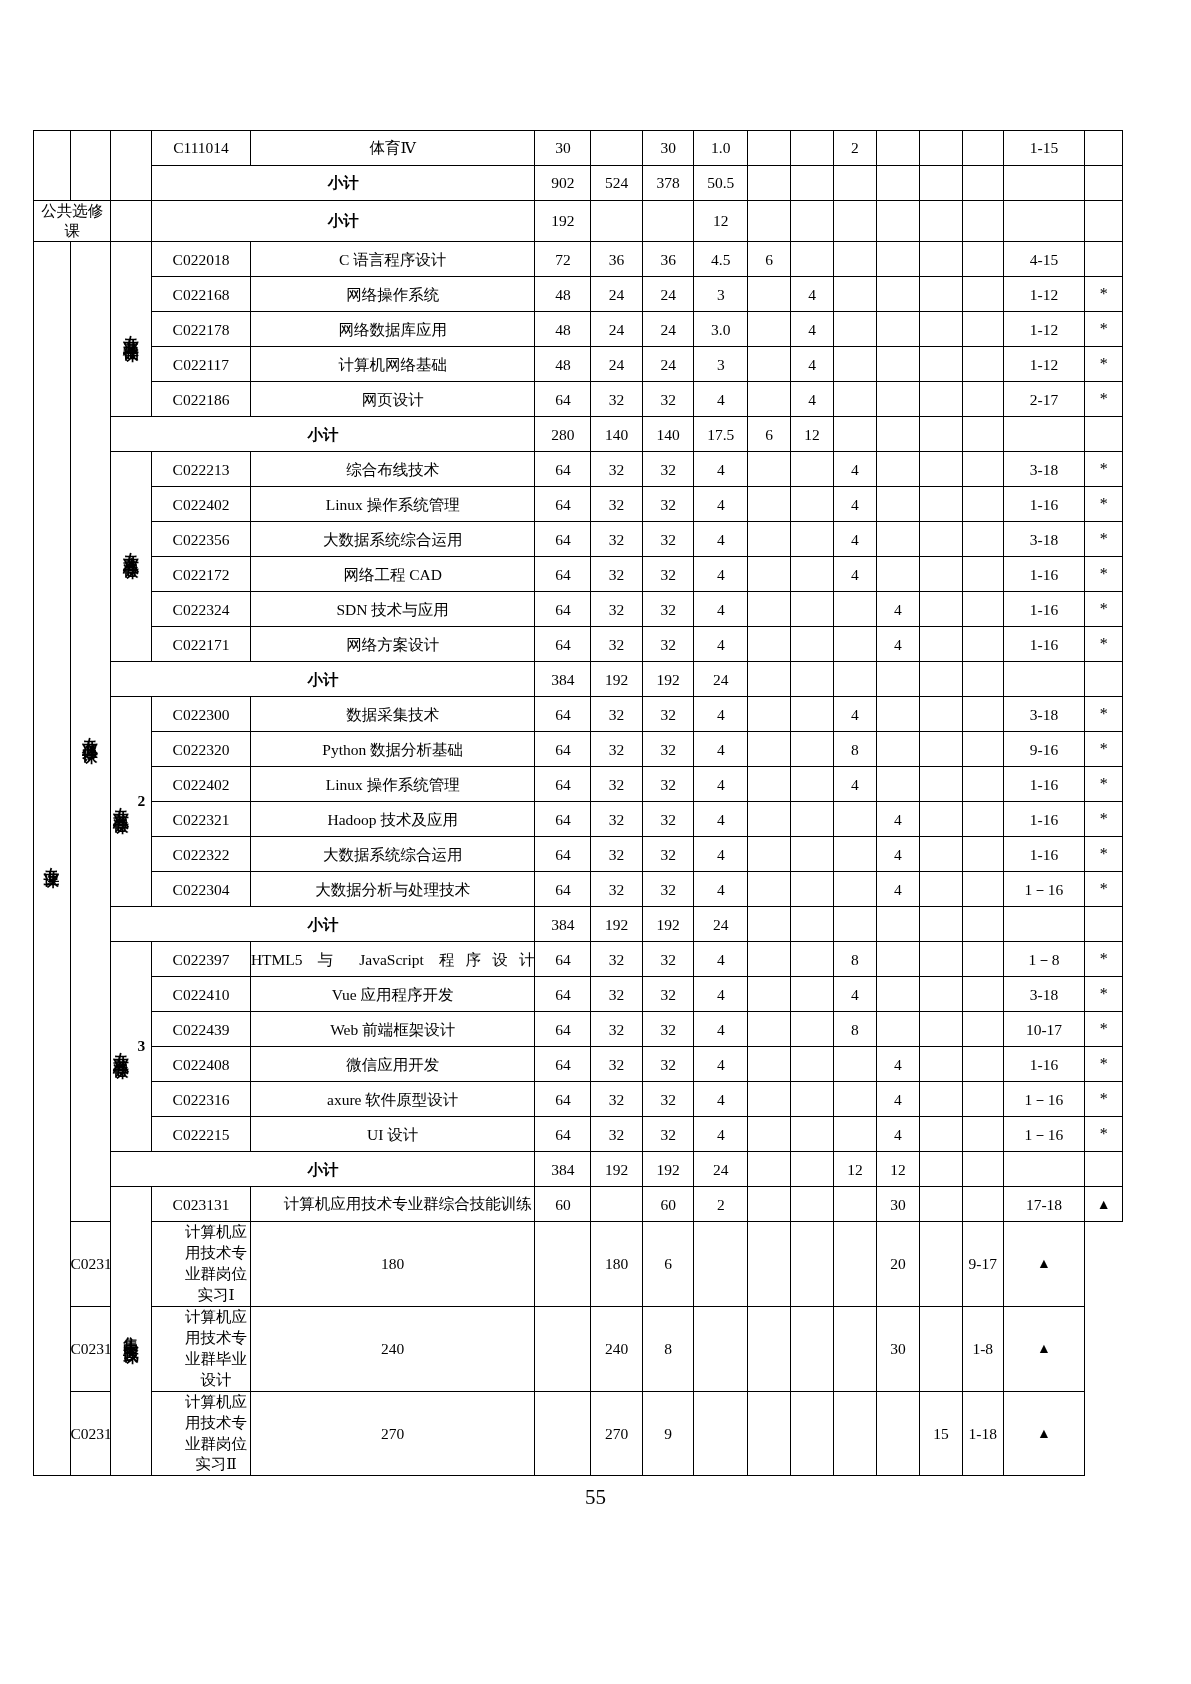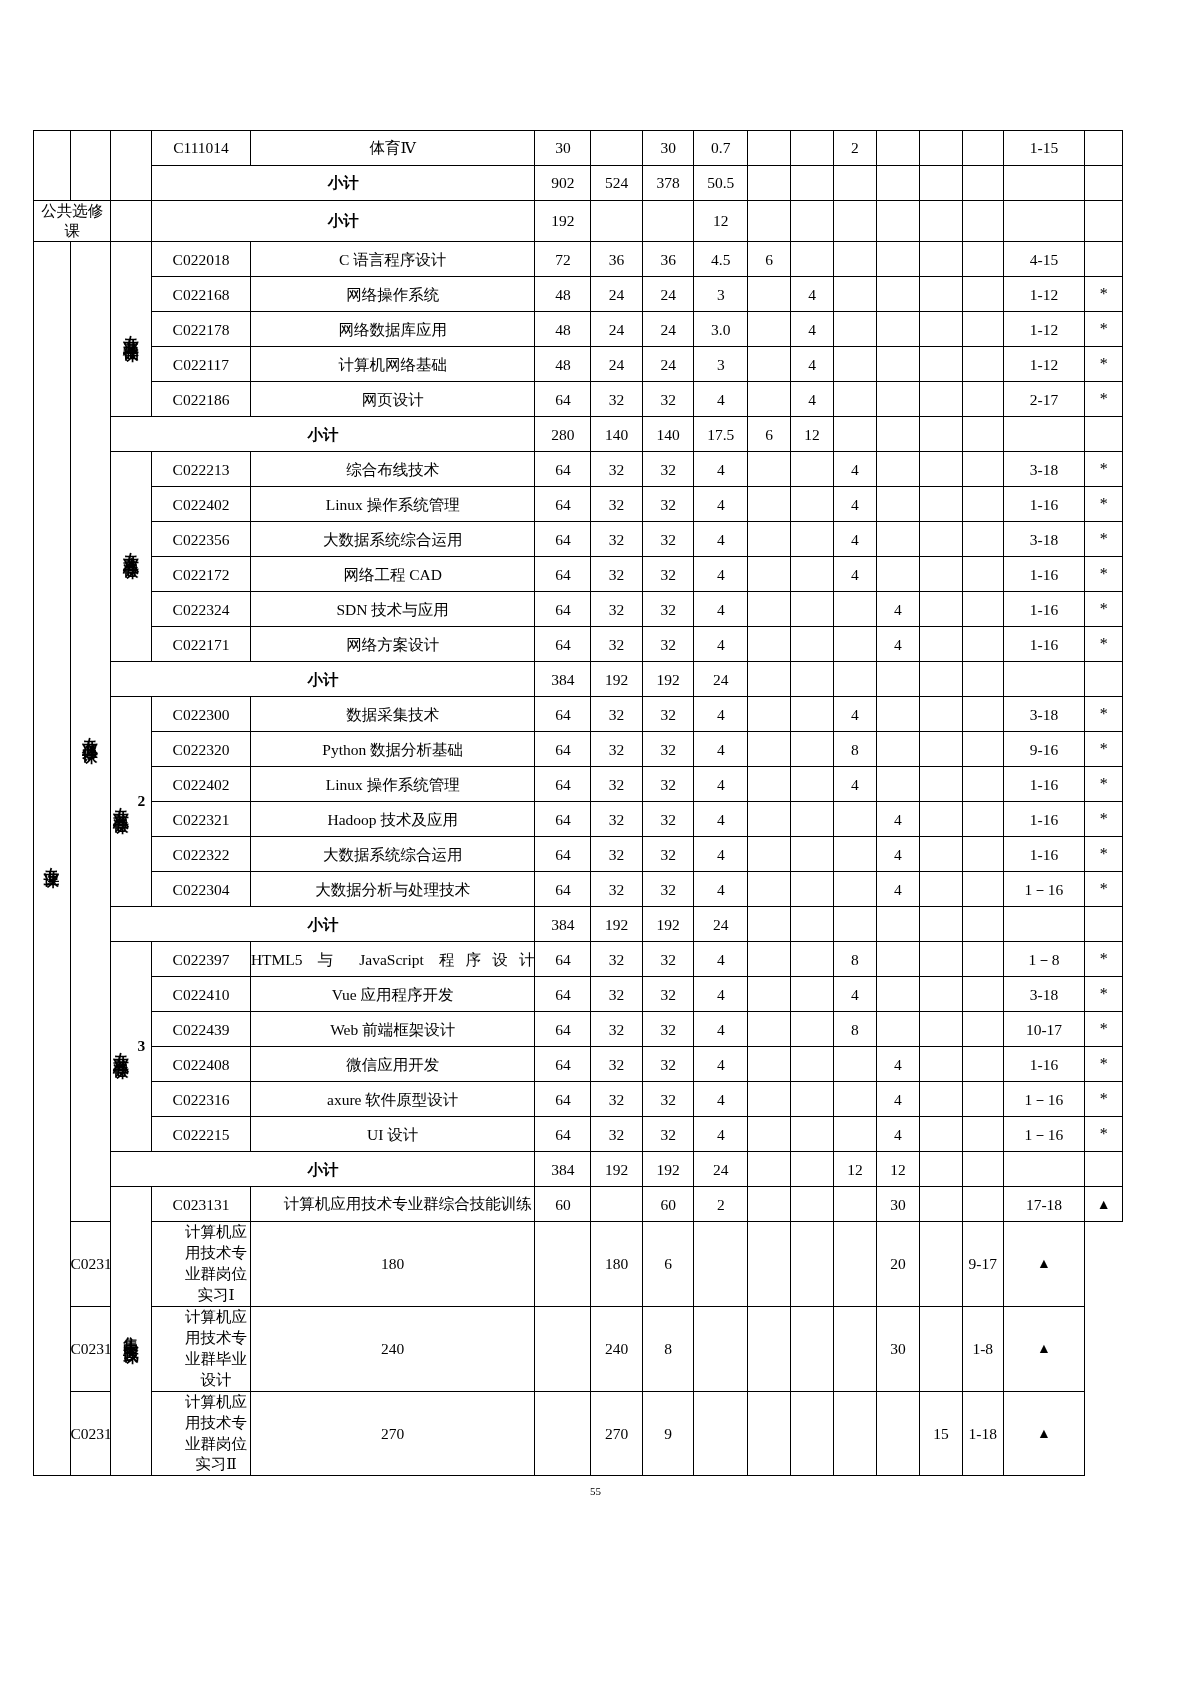--- a/index.html
+++ b/index.html
@@ -95,21 +95,21 @@
     text-align-last: justify;
     padding-left: 6px;
     padding-right: 6px;
   }
   .page-number {
     position: absolute;
     top: 1485px;
     left: 0;
     width: 1191px;
     text-align: center;
-    font-size: 11px;
+    font-size: 21px;
     font-family: "Liberation Serif", serif;
   }
   .tri {
     font-size: 14px;
   }
   .star {
     font-size: 16px;
   }
   .tall2 { height: 48px; margin-left: 21px; }
 </style>
@@ -142,21 +142,21 @@
 
         <tr>
           <td rowspan="2"></td>
           <td rowspan="2"></td>
           <td rowspan="2"></td>
           <td class="cell-code">C111014</td>
           <td class="cell-name">体育Ⅳ</td>
           <td>30</td>
           <td></td>
           <td>30</td>
-          <td>0.7</td>
+          <td>1.0</td>
           <td></td>
           <td></td>
           <td>2</td>
           <td></td>
           <td></td>
           <td></td>
           <td>1-15</td>
           <td></td>
         </tr>
 

